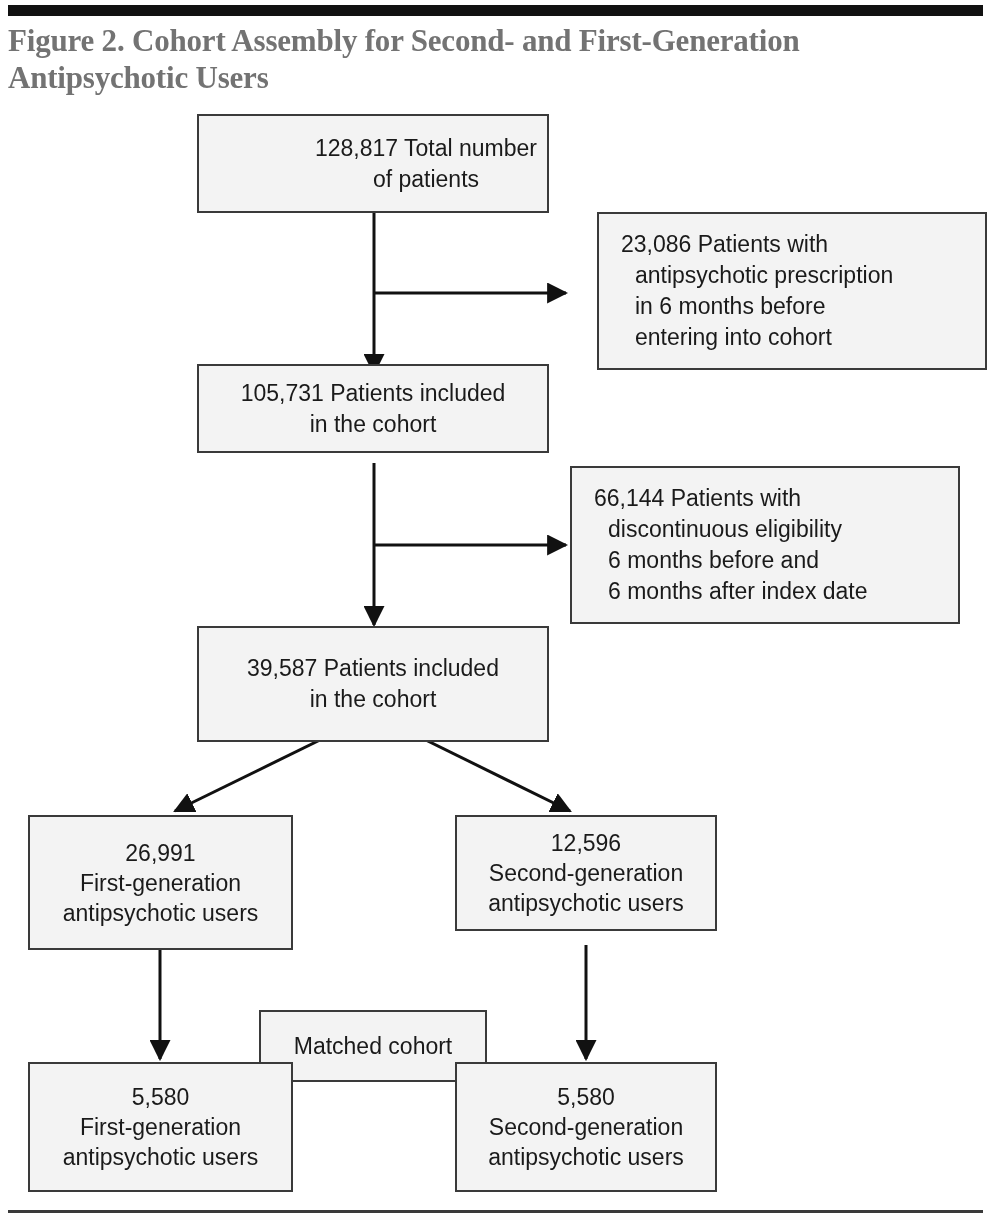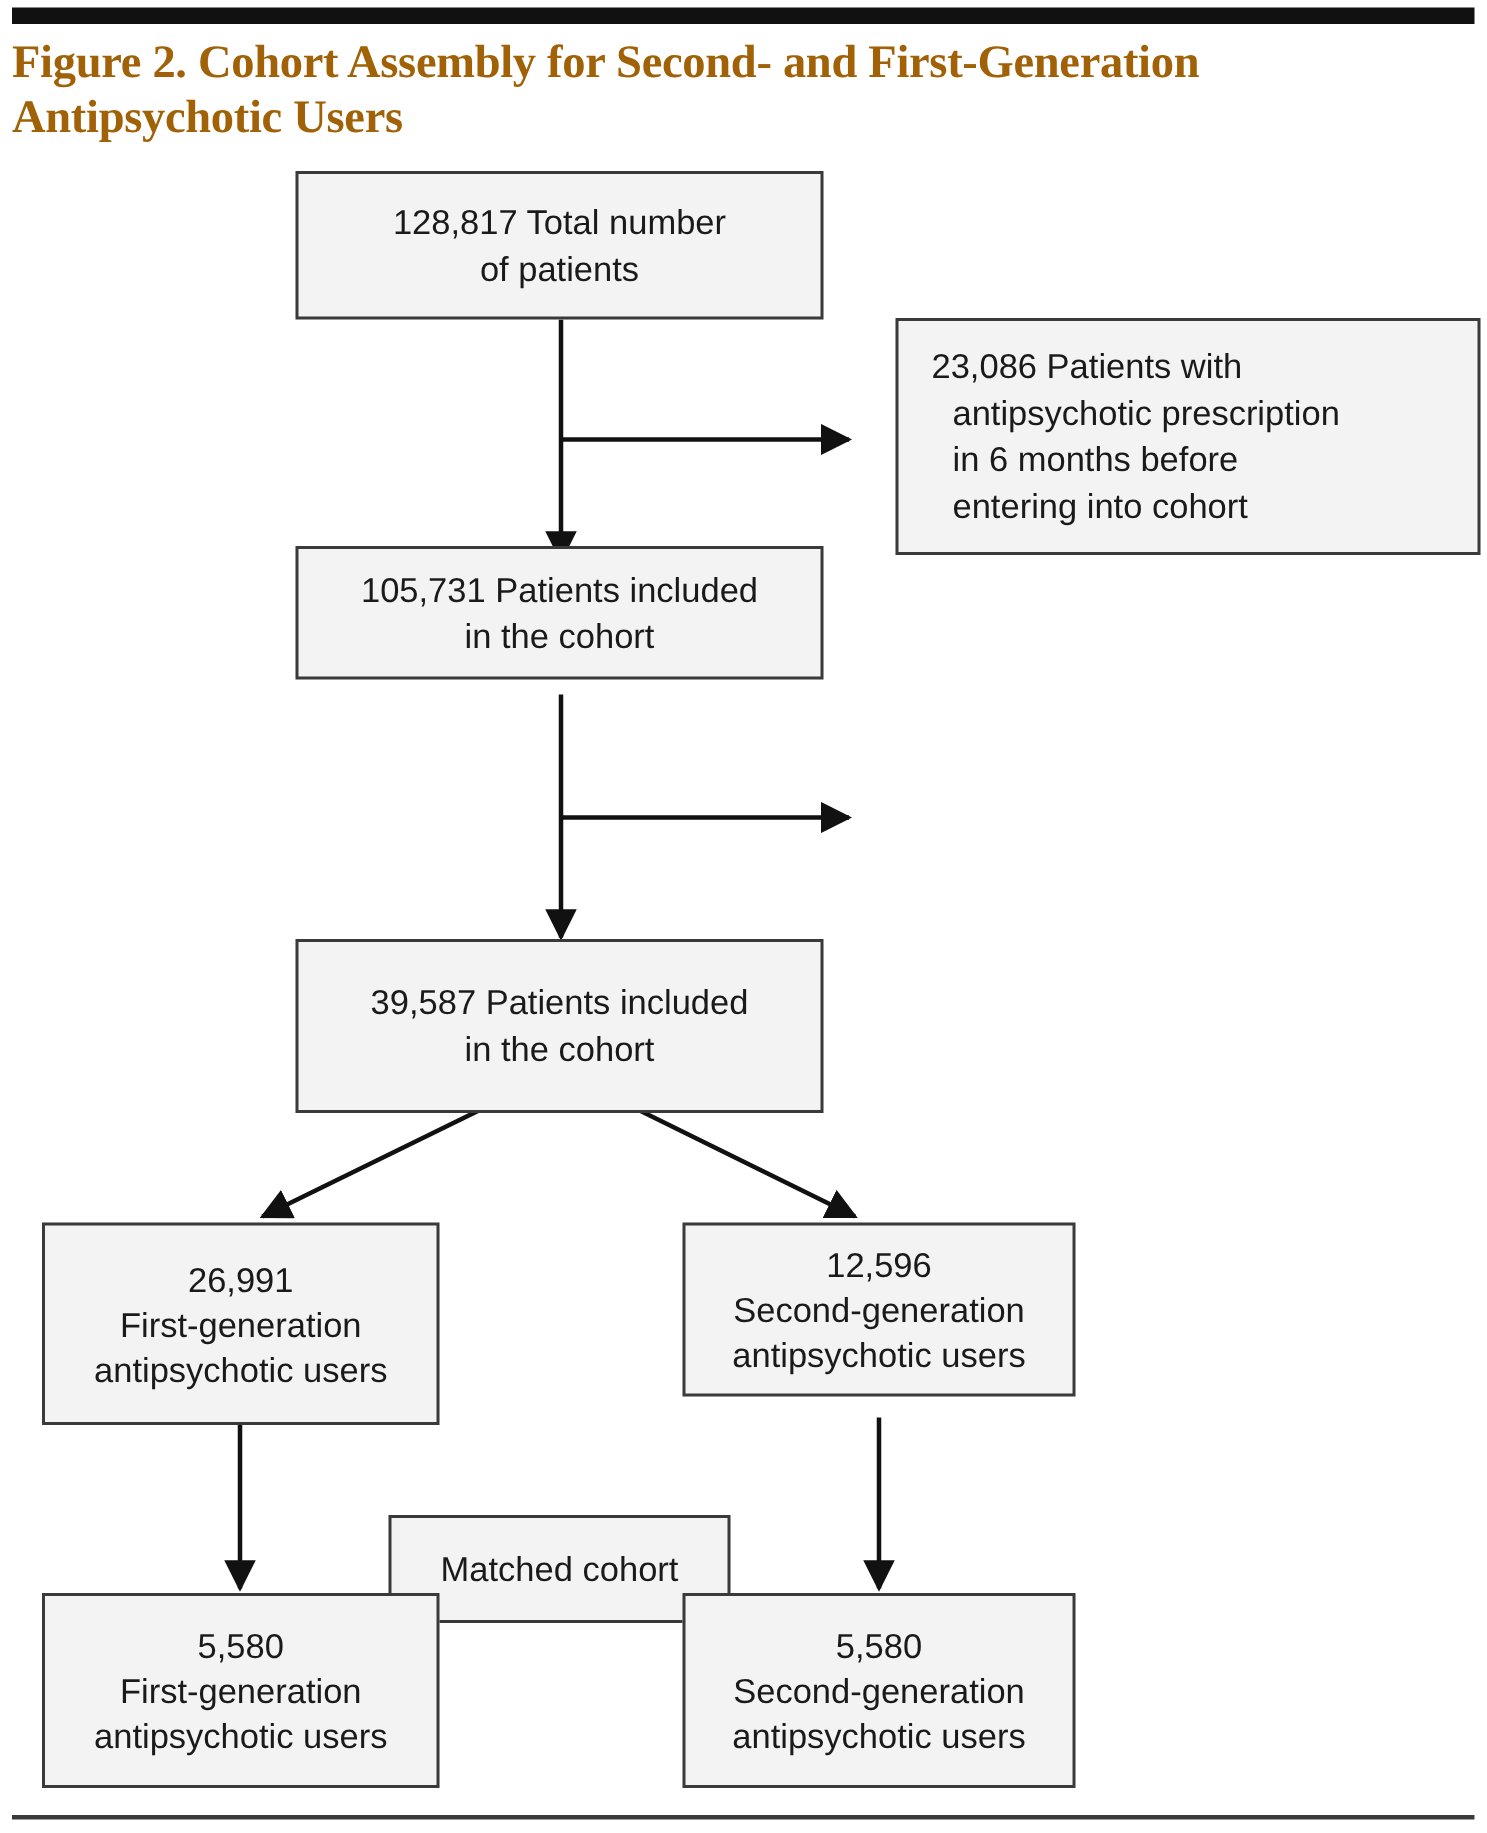--- a/index.html
+++ b/index.html
@@ -40,21 +40,21 @@
   .fig-title {
     position: absolute;
     left: 8px;
     top: 22px;
     width: 960px;
     font-family: "Liberation Serif", serif;
     font-weight: bold;
     font-size: 31px;
     line-height: 37px;
     letter-spacing: -0.2px;
-    color: #a16207;
+    color: #737373;
   }
   
   #connectors {
     position: absolute;
     left: 0;
     top: 0;
     width: 991px;
     height: 1222px;
     pointer-events: none;
   }
@@ -121,37 +121,43 @@
       <path d="M 373 714 L 570 811" marker-end="url(#arrow)"></path>
 
       <path d="M 160 945 L 160 1059" marker-end="url(#arrow)"></path>
       <path d="M 586 945 L 586 1059" marker-end="url(#arrow)"></path>
 
       <path d="M 373 1026 L 300 1059" marker-end="url(#arrow)"></path>
       <path d="M 373 1026 L 447 1059" marker-end="url(#arrow)"></path>
     </g>
   </svg>
 
-  <div class="node center" style="left:197px; top:114px; width:352px; height:99px;">
+  <div class="node center" style="left:197px; top:114px; width:352px; height:99px;justify-content:flex-end;">
     <span class="txt">128,817 Total number
 of patients</span>
   </div>
 
   <div class="node hang" style="left:597px; top:212px; width:390px; height:158px;">
     <span class="txt">23,086 Patients with
 antipsychotic prescription
 in 6 months before
 entering into cohort</span>
   </div>
 
   <div class="node center" style="left:197px; top:364px; width:352px; height:89px;">
     <span class="txt">105,731 Patients included
 in the cohort</span>
   </div>
 
+  <div class="node hang" style="left:570px; top:466px; width:390px; height:158px;">
+    <span class="txt">66,144 Patients with
+discontinuous eligibility
+6 months before and
+6 months after index date</span>
+  </div>
 
   <div class="node center" style="left:197px; top:626px; width:352px; height:116px;">
     <span class="txt">39,587 Patients included
 in the cohort</span>
   </div>
 
   <div class="node center compact" style="left:28px; top:815px; width:265px; height:135px;">
     <span class="txt">26,991
 First-generation
 antipsychotic users</span>

